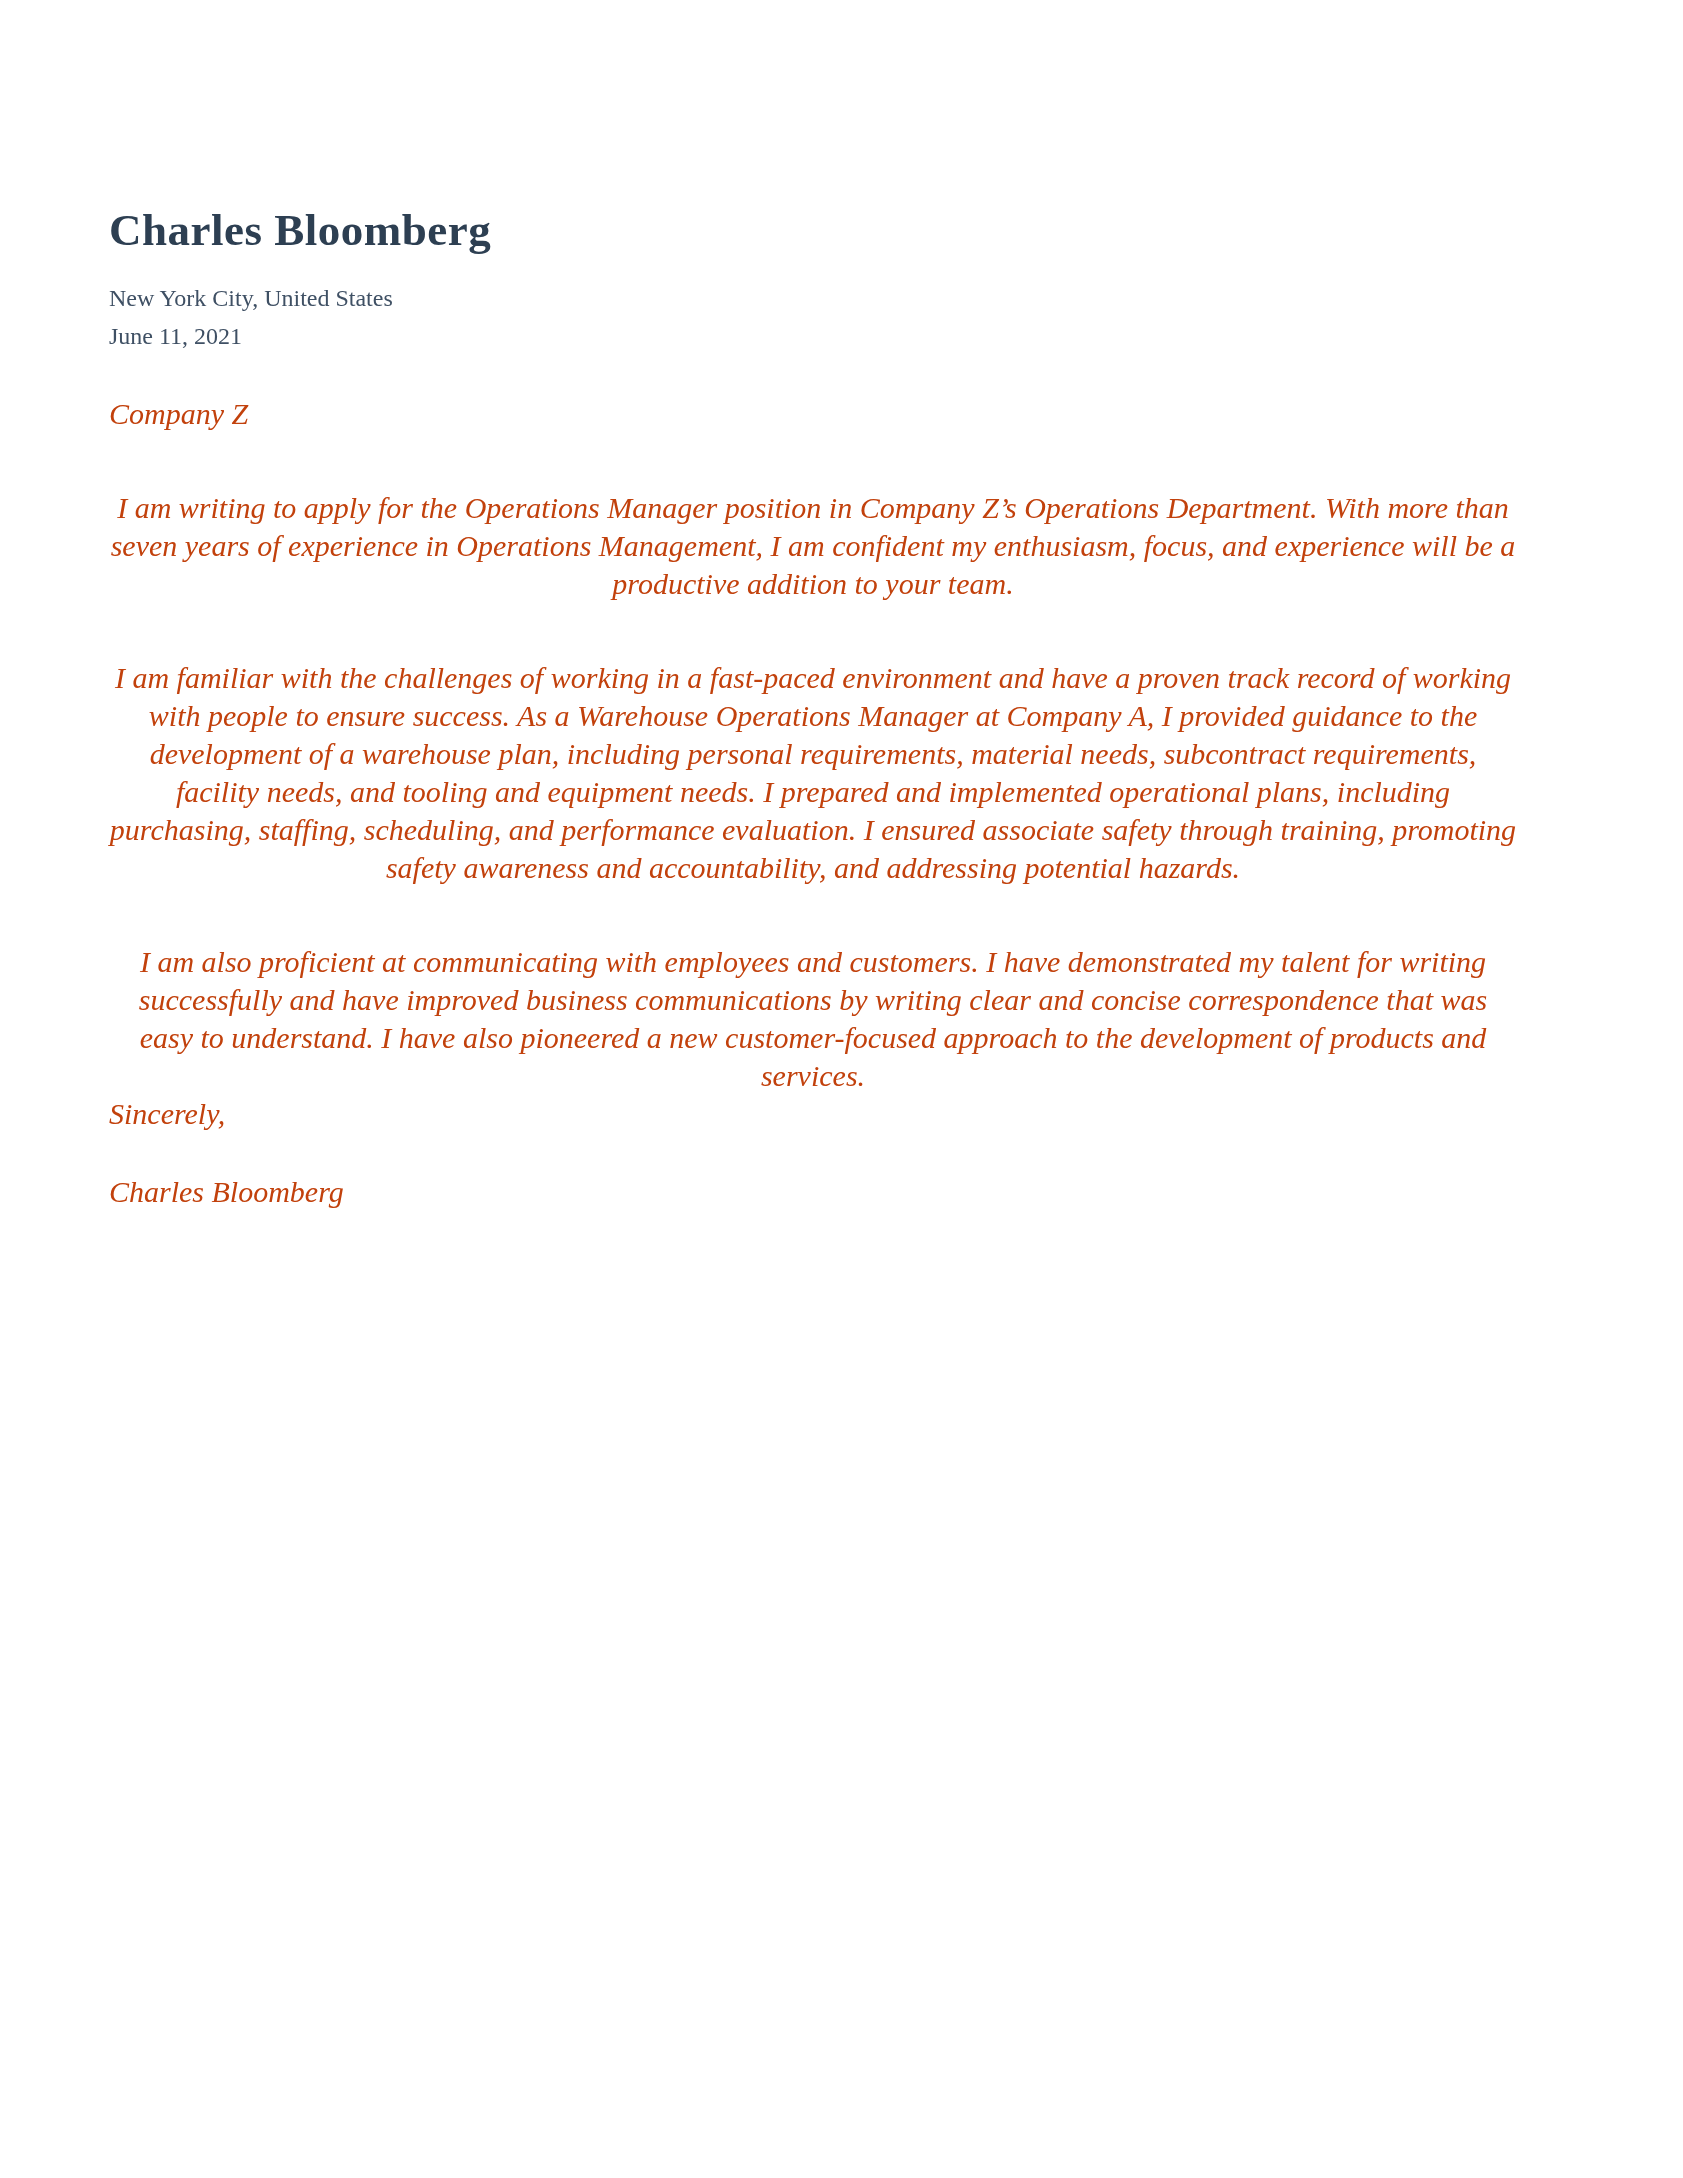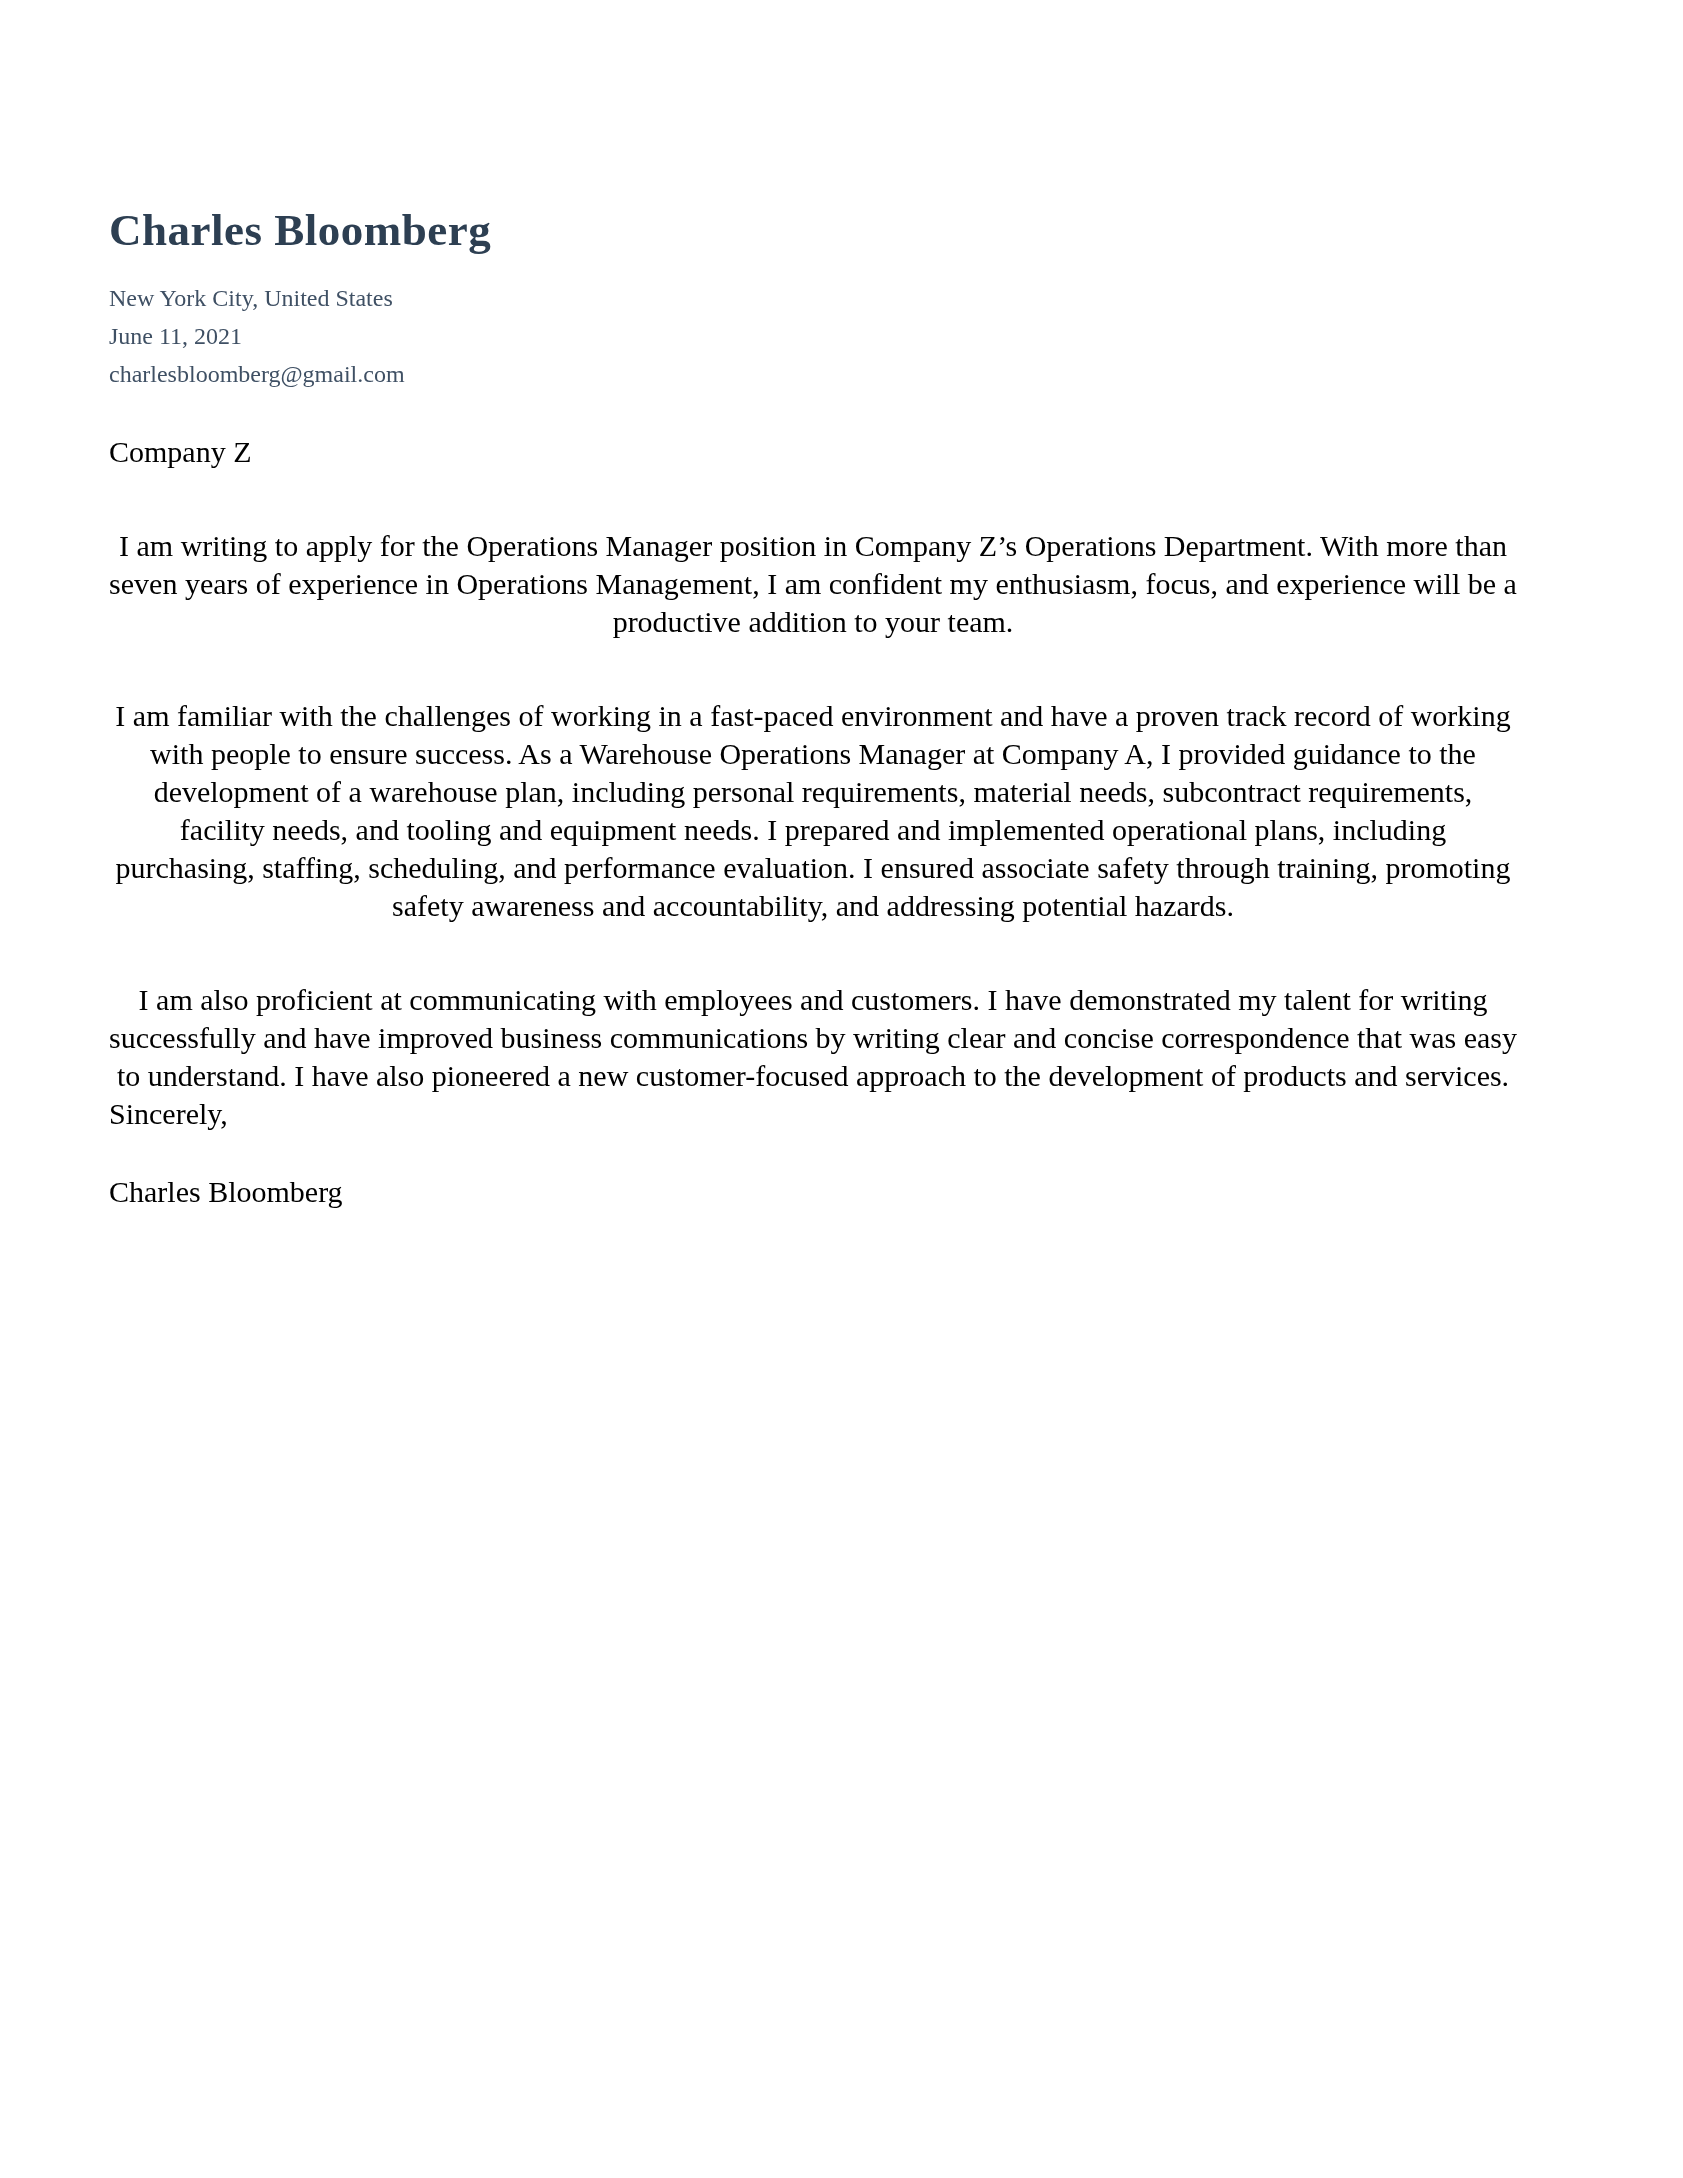--- a/index.html
+++ b/index.html
@@ -29,36 +29,36 @@
   }
   .contact-line {
     font-size: 24px;
     line-height: 38px;
     color: #3f5064;
   }
   .block { margin-top: 40px; }
   .body-text {
     font-size: 30px;
     line-height: 38px;
-    color: #000000;
+    color: #c2410c;
+    font-style: italic;
   }
   p.body-text { margin-top: 56px; text-align: center; }
   .pre-closing { }
   .signature { margin-top: 40px; }
 </style>
 </head>
 <body>
 
 <div class="page">
 
   <header>
     <h1 class="sender-name">Charles Bloomberg</h1>
     <div class="contact-line">New York City, United States</div>
     <div class="contact-line">June 11, 2021</div>
-    <div class="contact-line">charlesbloomberg@gmail.com</div>
   </header>
 
   <div class="body-text block">Company Z</div>
 
 
   <p class="body-text">I am writing to apply for the Operations Manager position in Company Z’s Operations Department. With more than seven years of experience in Operations Management, I am confident my enthusiasm, focus, and experience will be a productive addition to your team.</p>
 
   <p class="body-text">I am familiar with the challenges of working in a fast-paced environment and have a proven track record of working with people to ensure success. As a Warehouse Operations Manager at Company A, I provided guidance to the development of a warehouse plan, including personal requirements, material needs, subcontract requirements, facility needs, and tooling and equipment needs. I prepared and implemented operational plans, including purchasing, staffing, scheduling, and performance evaluation. I ensured associate safety through training, promoting safety awareness and accountability, and addressing potential hazards.</p>
 
   <p class="body-text">I am also proficient at communicating with employees and customers. I have demonstrated my talent for writing successfully and have improved business communications by writing clear and concise correspondence that was easy to understand. I have also pioneered a new customer-focused approach to the development of products and services.</p>

